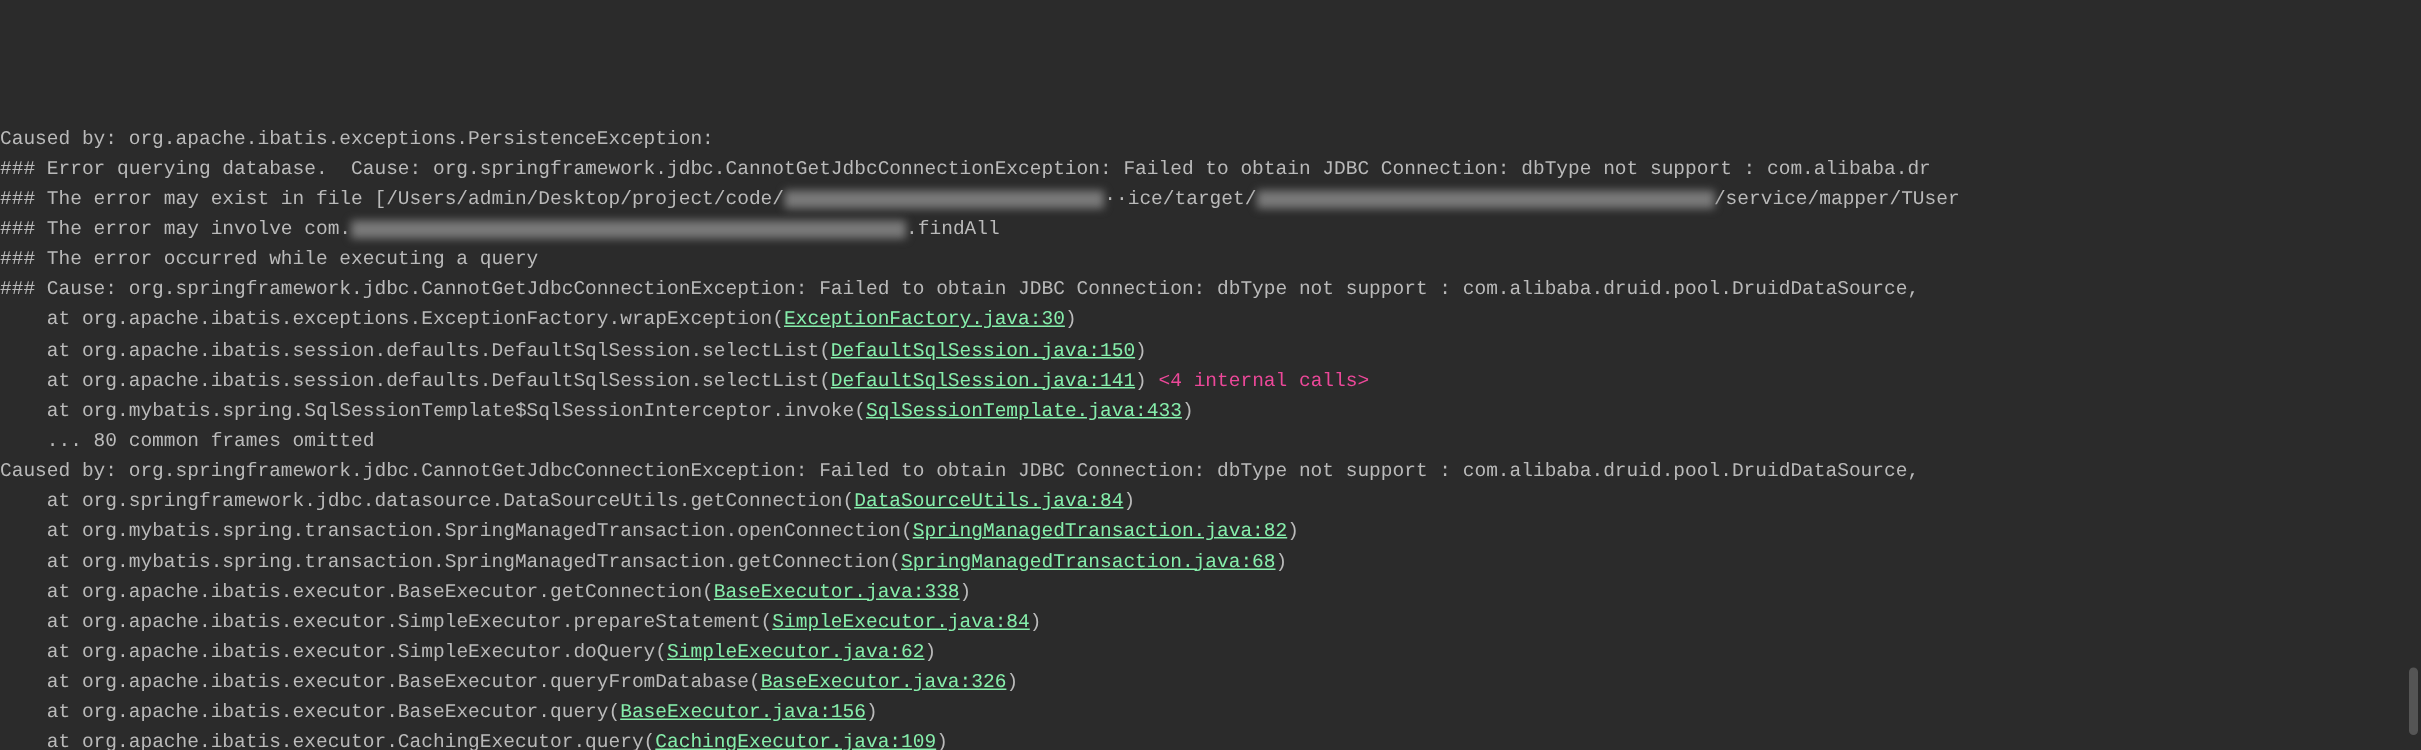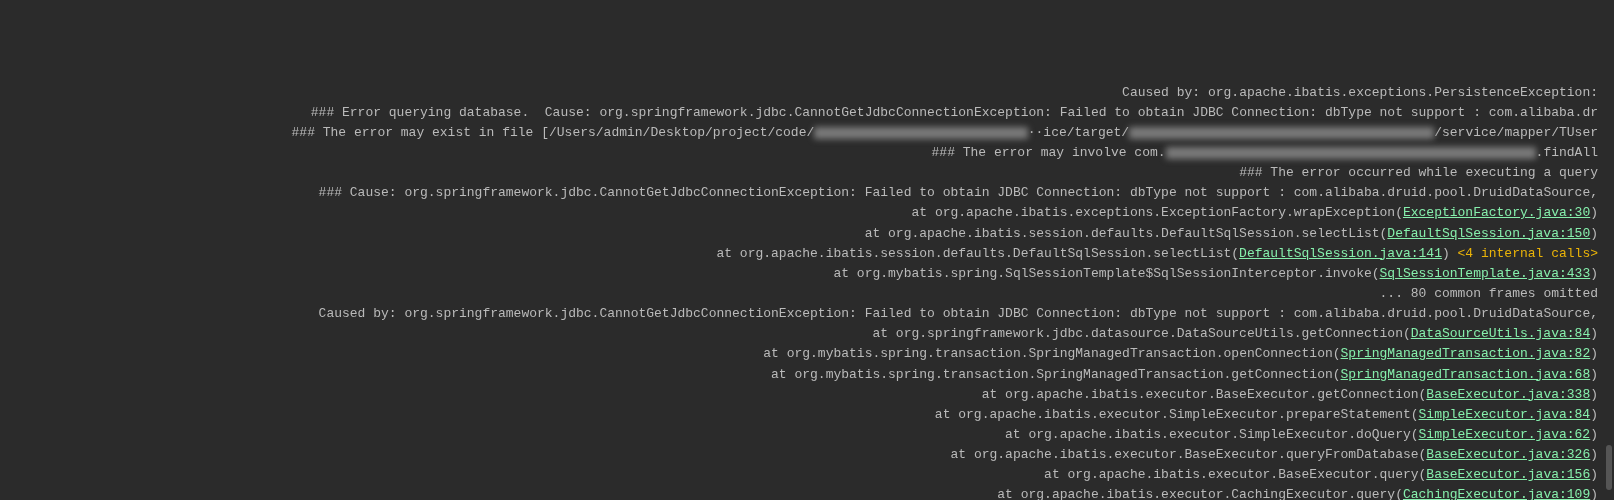--- a/index.html
+++ b/index.html
@@ -9,23 +9,23 @@
       font-family: 'Menlo', 'Consolas', 'Courier New', monospace;
       font-size: 13px;
       line-height: 1.55;
       white-space: pre;
       overflow-x: auto;
       padding: 2px 0;
       width: 1614px;
       height: 500px;
       position: relative;
     }
-    .line { padding: 0 16px; text-align: right; }
+    .line { padding: 0 0; }
     .link { text-decoration: underline; color: #86efac; }
-    .dim { color: #eab308; }
+    .dim { color: #ec4899; }
     .redact {
       display: inline-block;
       background: #7a7a7a;
       color: transparent;
       filter: blur(3px);
       transform: translateY(3px);
       height: 12px;
       vertical-align: baseline;
       border-radius: 1px;
     }

